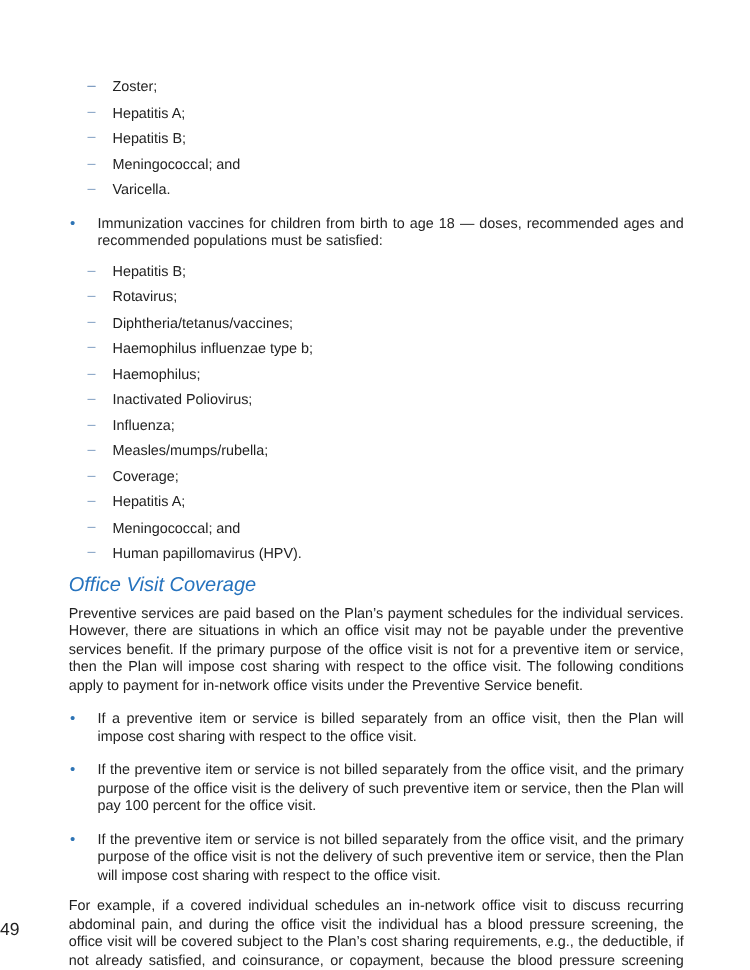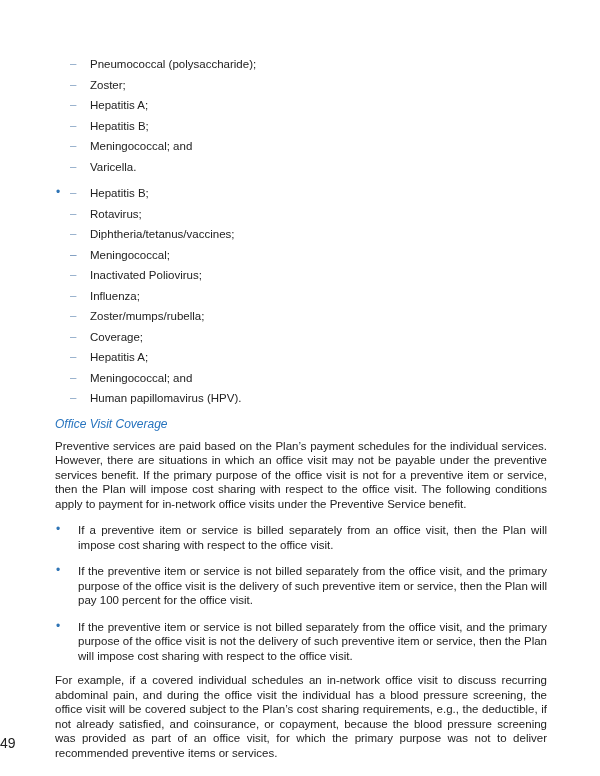--- a/index.html
+++ b/index.html
@@ -44,21 +44,21 @@
     top: -1px;
     color: #2e74b5;
     font-size: 12px;
   }
   .li.l1.spaced {
     margin-top: 12px;
     margin-bottom: 10px;
   }
   h2.section-heading {
     font-family: "Liberation Sans", "DejaVu Sans", sans-serif;
-    font-size: 12px;
+    font-size: 16px;
     font-style: italic;
     font-weight: 400;
     color: #2673be;
     margin: 10px 0 7px 0;
     line-height: 16px;
   }
   p.body-para {
     margin: 0 0 10px 0;
     text-align: justify;
   }
@@ -72,21 +72,20 @@
   }
 </style>
 </head>
 <body>
 
 <div class="page">
 
   <div>
     <div class="li l2">
       <span class="marker">–</span>
-      <span class="li-text">Pneumococcal (polysaccharide);</span>
     </div>
     <div class="li l2">
       <span class="marker">–</span>
       <span class="li-text">Zoster;</span>
     </div>
     <div class="li l2">
       <span class="marker">–</span>
       <span class="li-text">Hepatitis A;</span>
     </div>
     <div class="li l2">
@@ -98,53 +97,55 @@
       <span class="li-text">Meningococcal; and</span>
     </div>
     <div class="li l2">
       <span class="marker">–</span>
       <span class="li-text">Varicella.</span>
     </div>
   </div>
 
   <div class="li l1 spaced">
     <span class="marker">•</span>
+    <span class="li-text">Immunization vaccines for children from birth to age 18 — doses, recommended ages and recommended populations must be satisfied:</span>
   </div>
 
   <div>
     <div class="li l2">
       <span class="marker">–</span>
       <span class="li-text">Hepatitis B;</span>
     </div>
     <div class="li l2">
       <span class="marker">–</span>
       <span class="li-text">Rotavirus;</span>
     </div>
     <div class="li l2">
       <span class="marker">–</span>
       <span class="li-text">Diphtheria/tetanus/vaccines;</span>
     </div>
     <div class="li l2">
       <span class="marker">–</span>
+      <span class="li-text">Haemophilus influenzae type b;</span>
     </div>
     <div class="li l2">
       <span class="marker">–</span>
-      <span class="li-text">Meningococcal;</span>
+      <span class="li-text">Haemophilus;</span>
     </div>
     <div class="li l2">
       <span class="marker">–</span>
       <span class="li-text">Inactivated Poliovirus;</span>
     </div>
     <div class="li l2">
       <span class="marker">–</span>
       <span class="li-text">Influenza;</span>
     </div>
     <div class="li l2">
       <span class="marker">–</span>
-      <span class="li-text">Zoster/mumps/rubella;</span>
+      <span class="li-text">Measles/mumps/rubella;</span>
     </div>
     <div class="li l2">
       <span class="marker">–</span>
       <span class="li-text">Coverage;</span>
     </div>
     <div class="li l2">
       <span class="marker">–</span>
       <span class="li-text">Hepatitis A;</span>
     </div>
     <div class="li l2">

